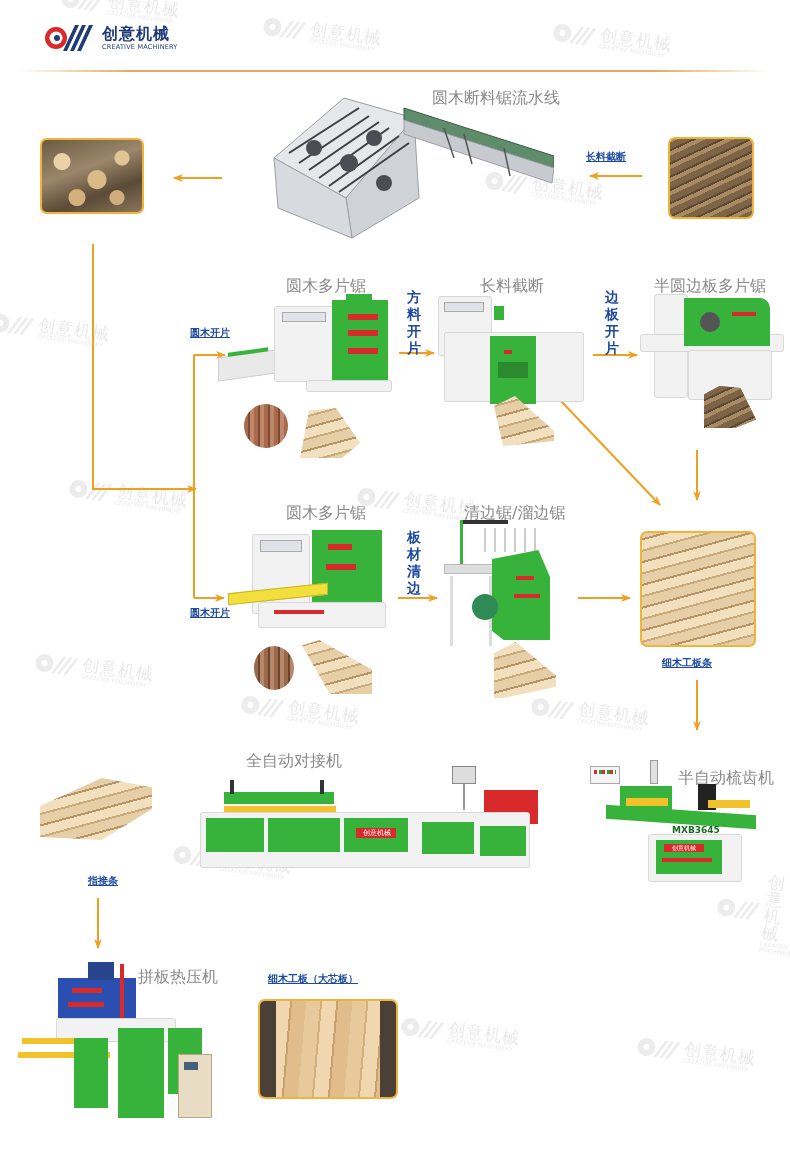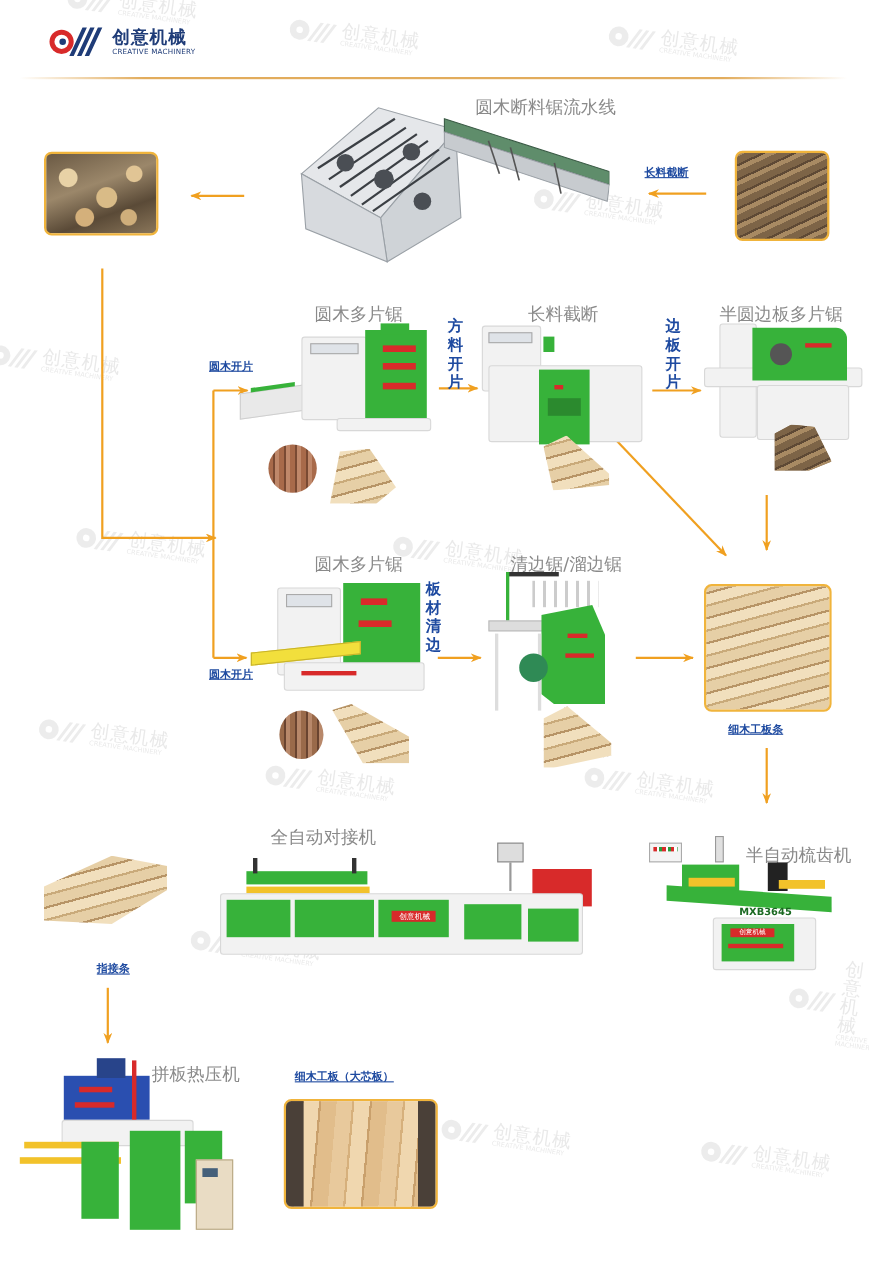--- a/index.html
+++ b/index.html
@@ -384,21 +384,21 @@
   <div class="abs m-red" style="left:100px;top:18px;width:24px;height:6px;"></div>
   <div class="abs m-red" style="left:98px;top:38px;width:30px;height:6px;"></div>
   <div class="abs" style="left:0;top:62px;width:100px;height:12px;background:#f2df3c;border:1px solid #c8b32a;transform:skewY(-6deg);"></div>
   <div class="abs m-body" style="left:30px;top:76px;width:128px;height:26px;"></div>
   <div class="abs m-red" style="left:46px;top:84px;width:50px;height:4px;"></div>
 </div>
 <div class="abs caption-blue" style="left:190px;top:606px;">圆木开片</div>
 <div class="abs" style="left:254px;top:646px;width:40px;height:44px;border-radius:50%;background:repeating-linear-gradient(90deg,#9a6a4a 0 4px,#6a4430 4px 6px,#b8886a 6px 10px);"></div>
 <div class="abs planks" style="left:302px;top:640px;width:70px;height:54px;clip-path:polygon(0 10%,25% 0,100% 55%,100% 100%,40% 100%);"></div>
 
-<div class="abs vert-blue" style="left:386px;top:529px;font-family:Liberation Mono, monospace;">板材清边</div>
+<div class="abs vert-blue" style="left:406px;top:529px;">板材清边</div>
 
 <div class="abs caption-grey" style="left:464px;top:503px;">清边锯/溜边锯</div>
 
 <div class="abs" style="left:444px;top:520px;width:116px;height:130px;">
   <div class="abs" style="left:16px;top:0;width:48px;height:4px;background:#333;"></div>
   <div class="abs" style="left:16px;top:0;width:3px;height:46px;background:#37b23a;"></div>
   <div class="abs" style="left:40px;top:8px;width:60px;height:24px;background:repeating-linear-gradient(90deg,#ccc 0 2px,transparent 2px 10px);"></div>
   <div class="abs" style="left:0;top:44px;width:50px;height:10px;background:#ddd;border:1px solid #bbb;"></div>
   <div class="abs m-green" style="left:48px;top:30px;width:58px;height:90px;clip-path:polygon(0 10%,80% 0,100% 30%,100% 100%,20% 100%,0 90%);"></div>
   <div class="abs m-red" style="left:72px;top:56px;width:18px;height:4px;"></div>

